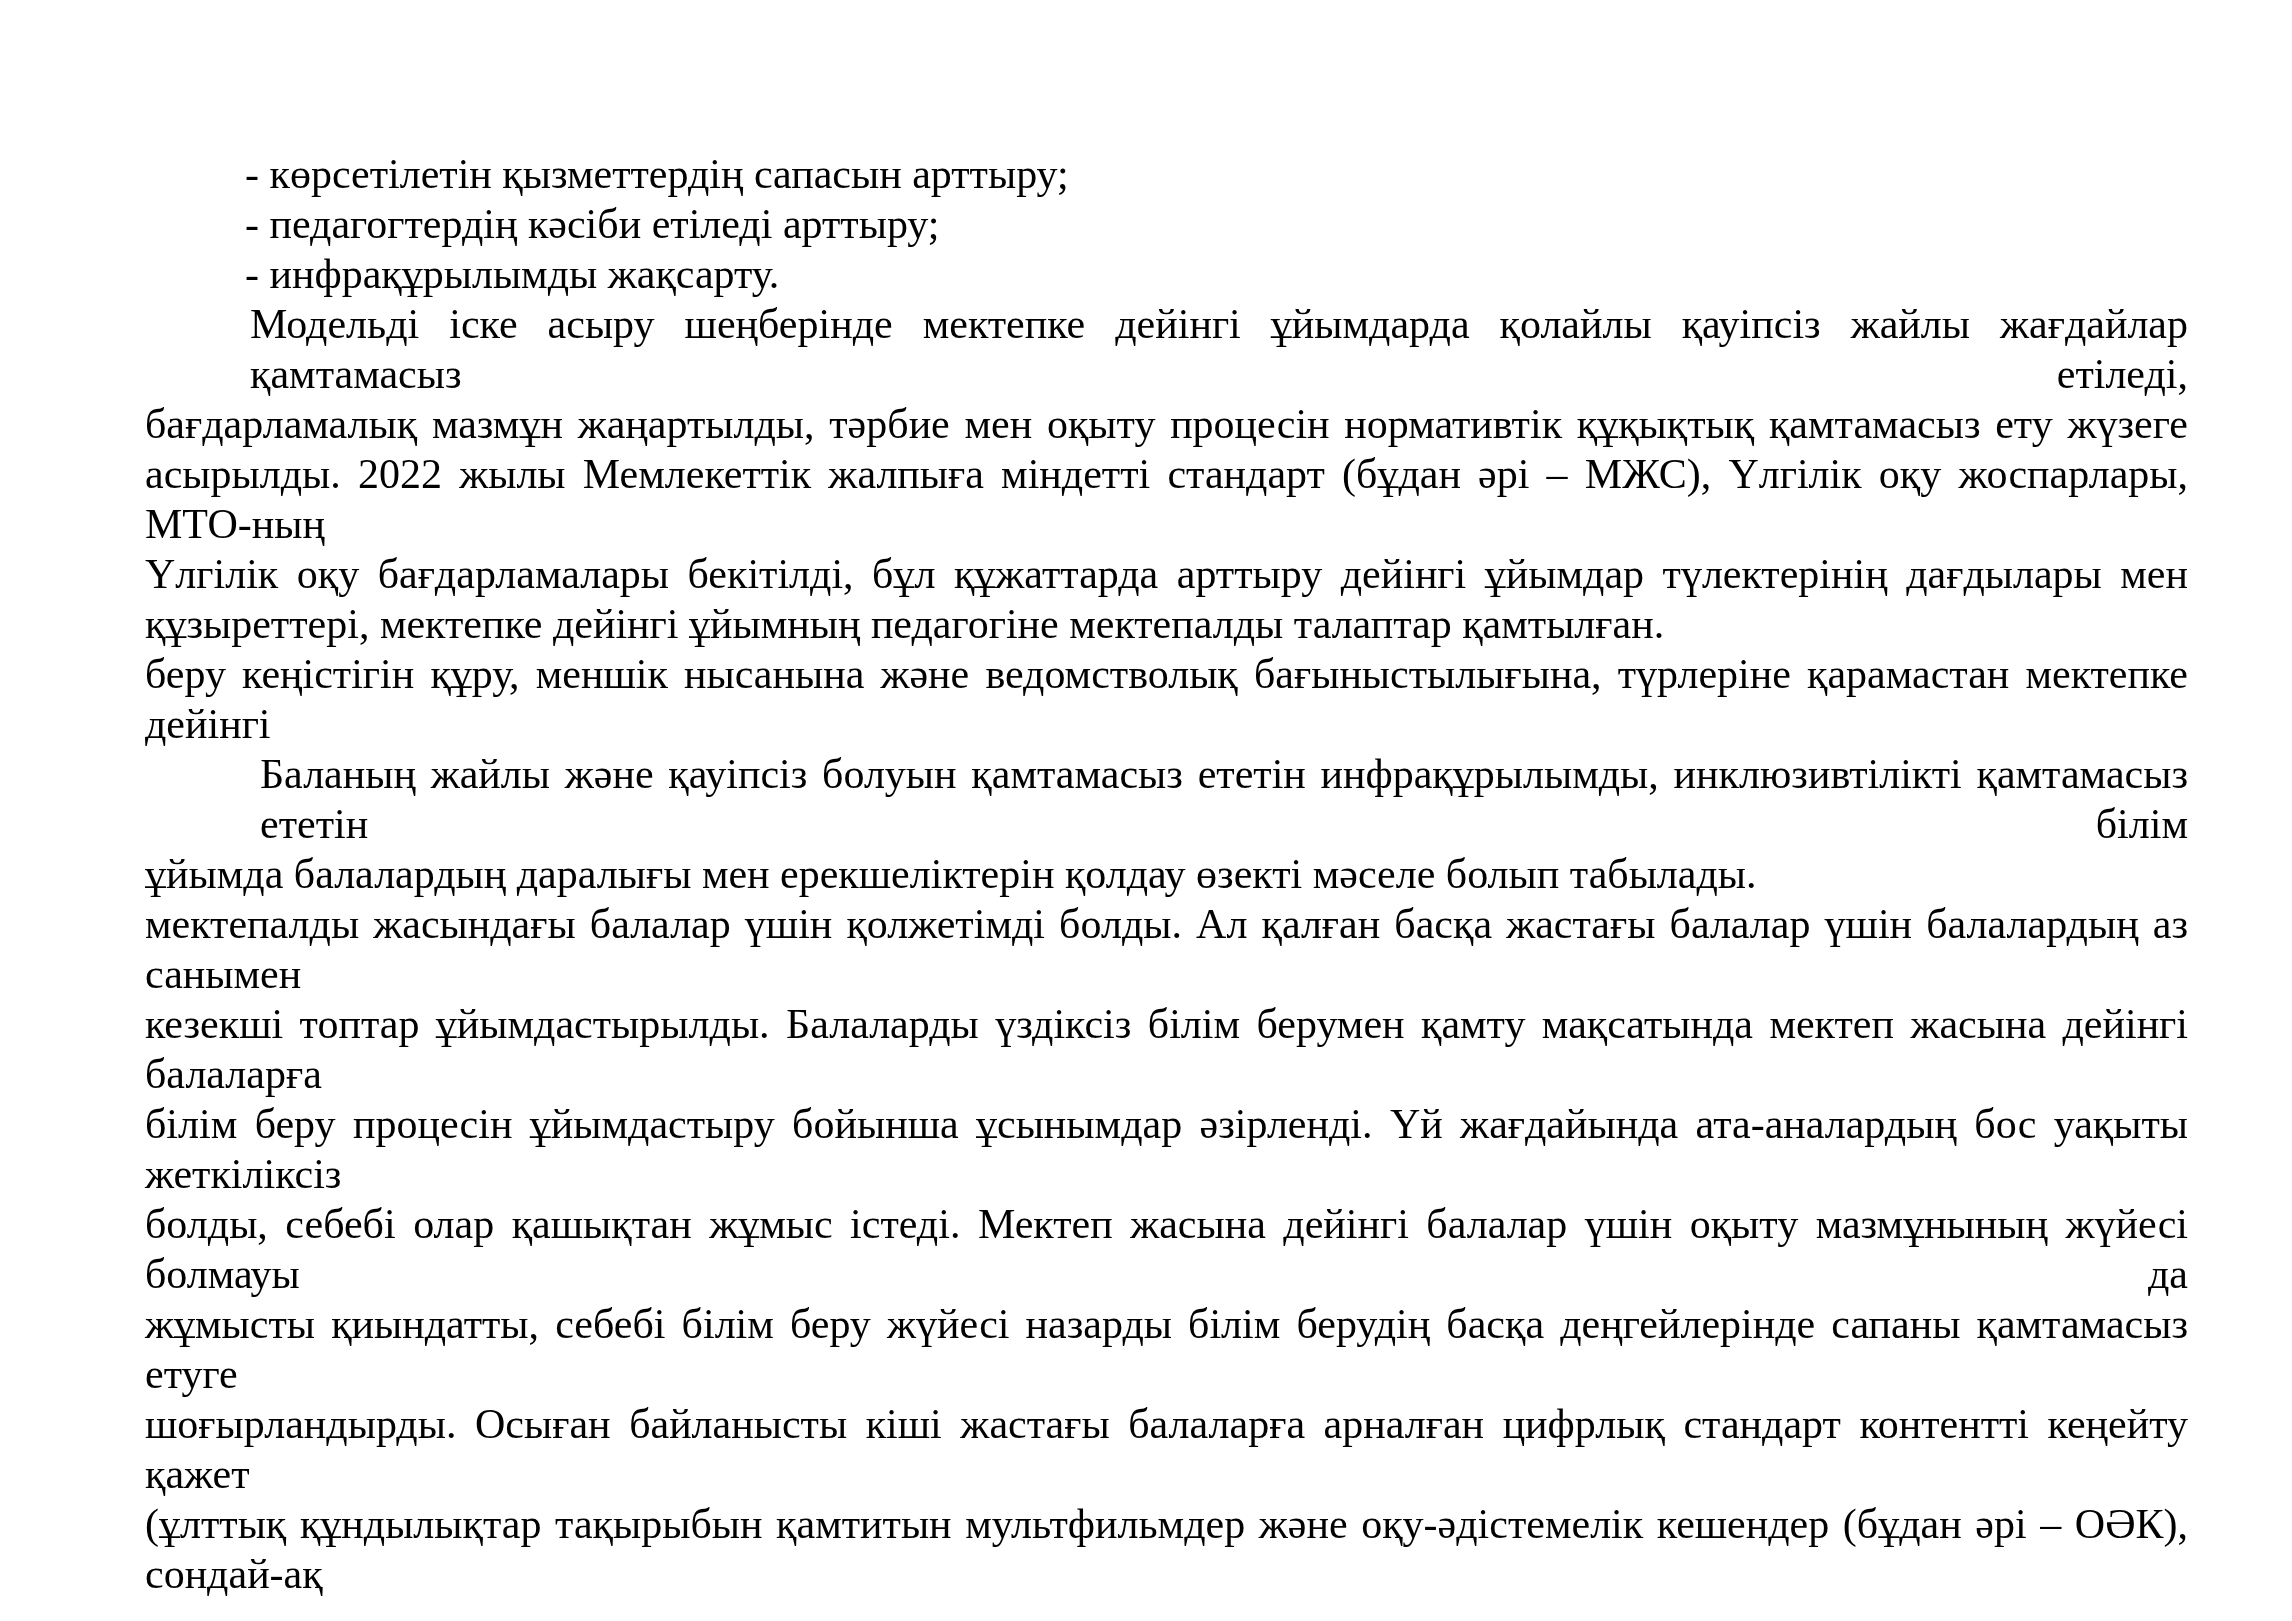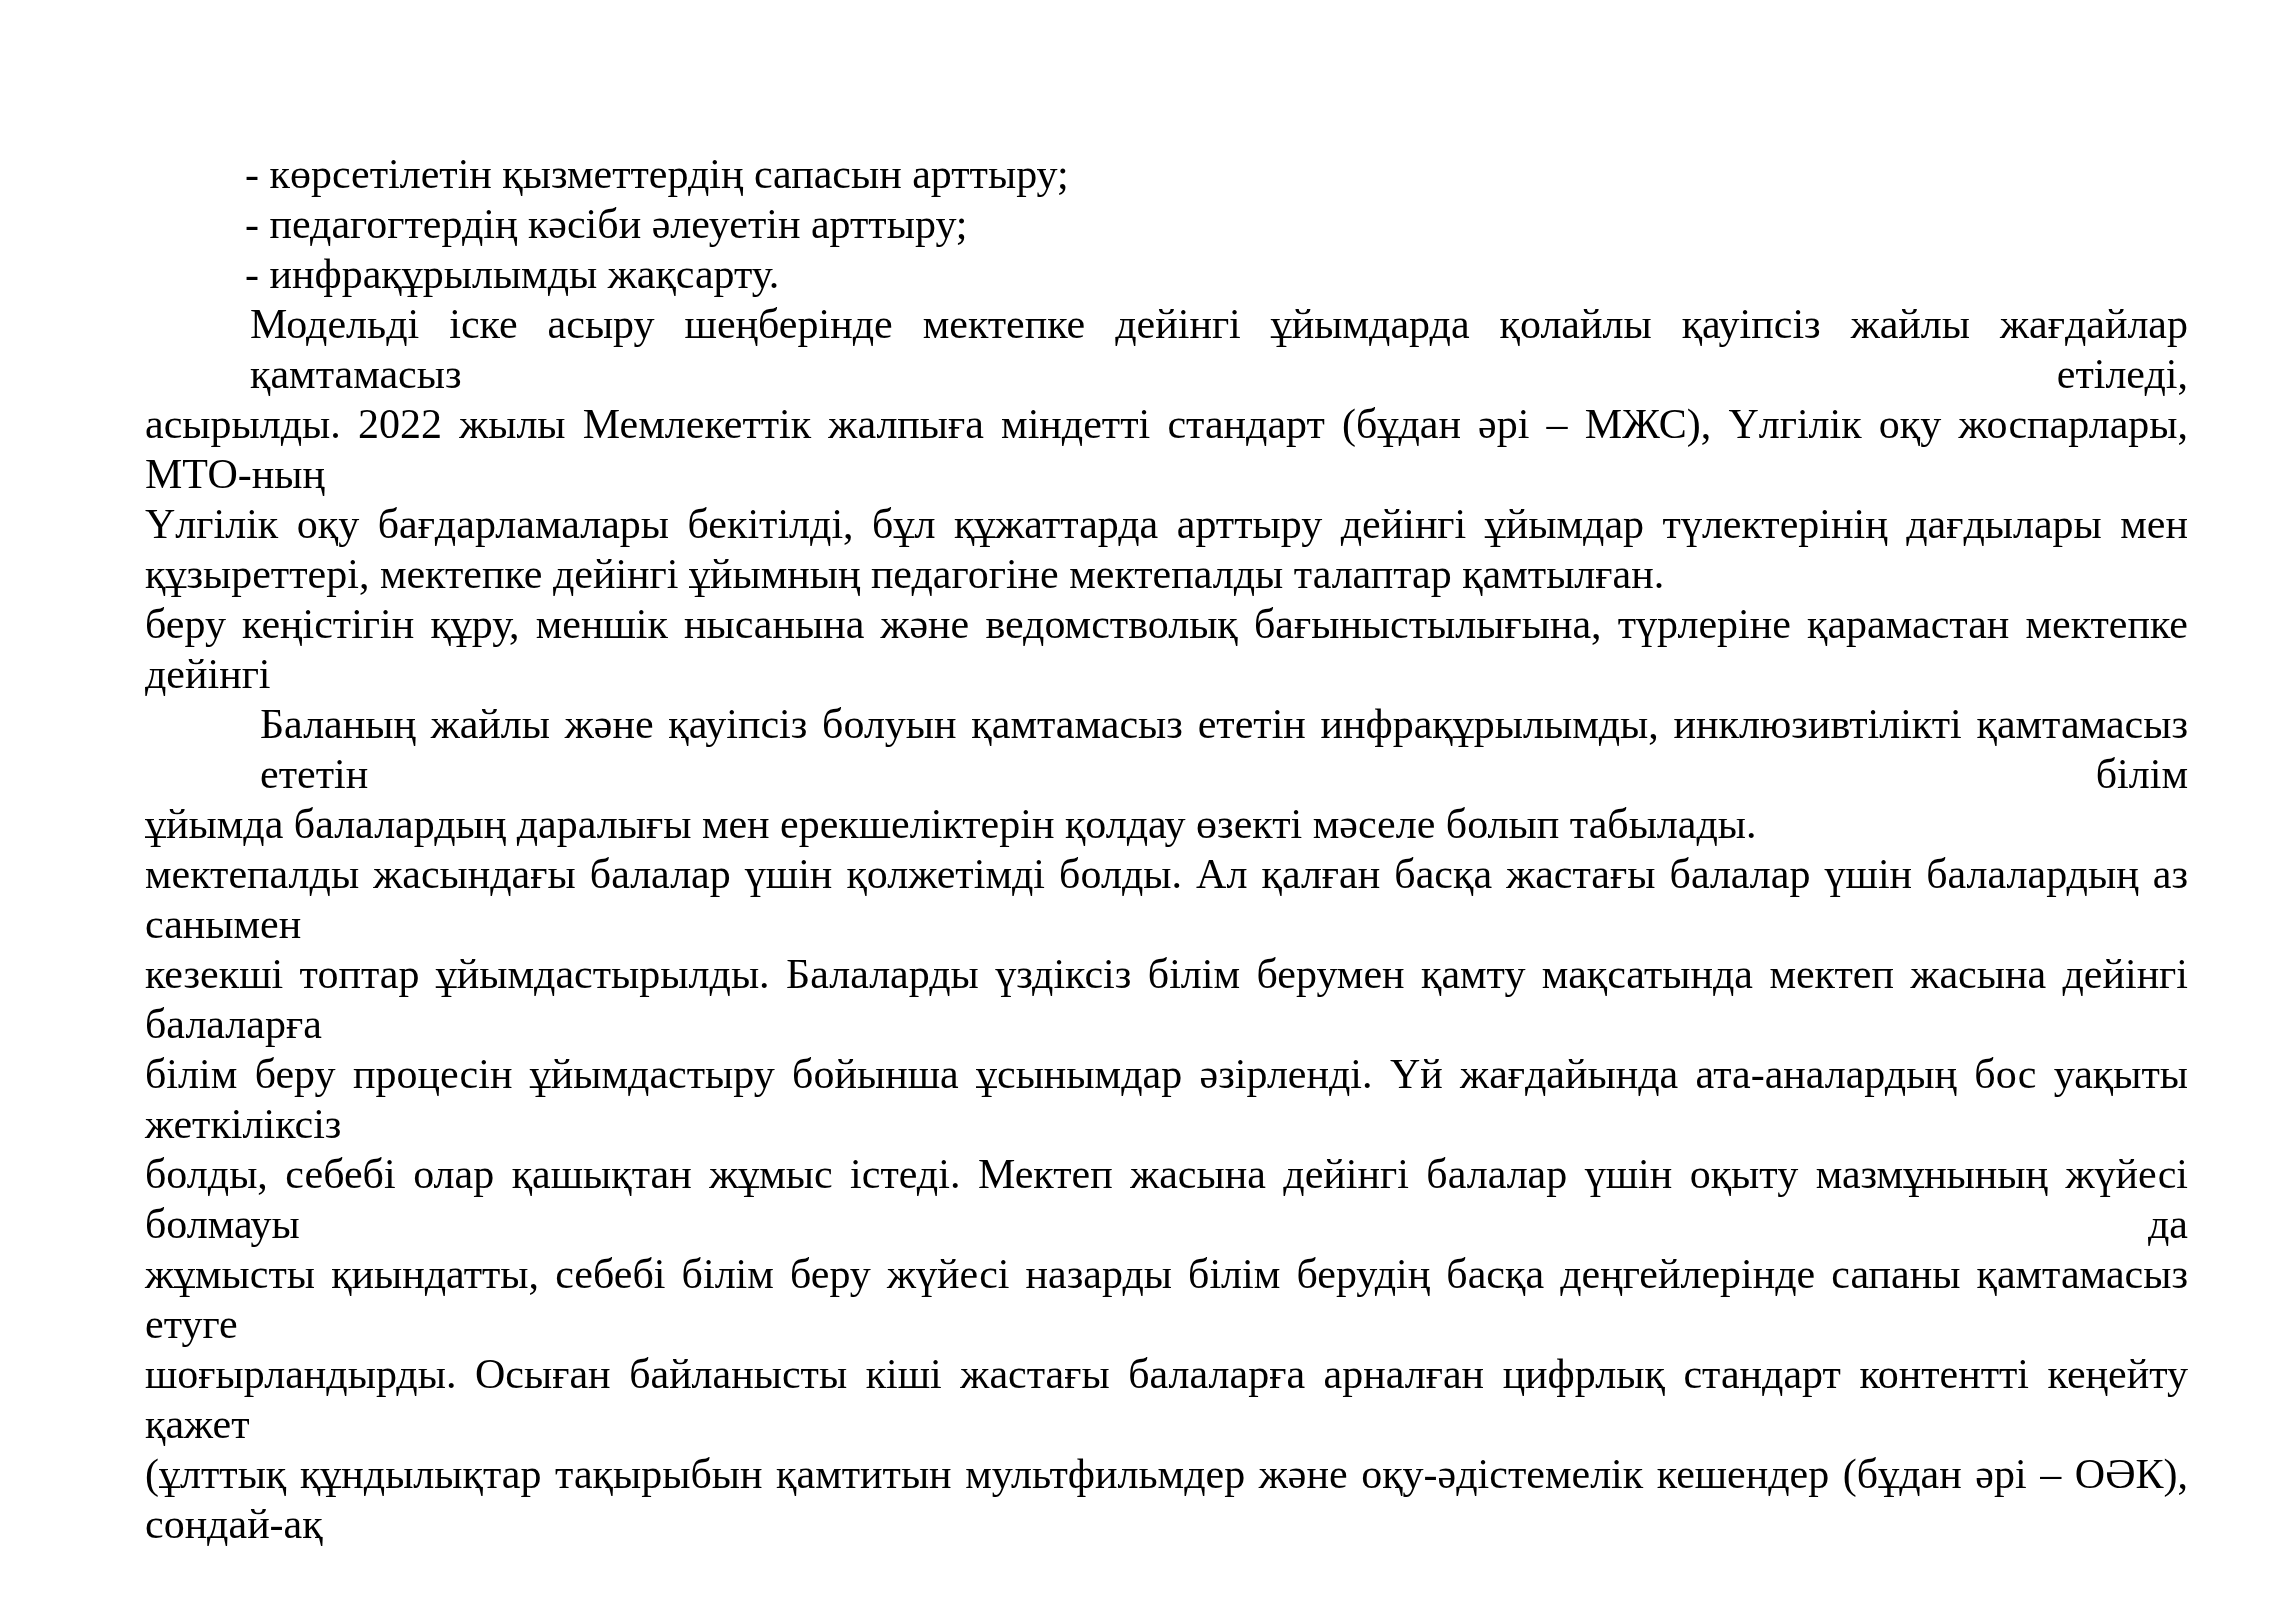--- a/index.html
+++ b/index.html
@@ -37,24 +37,25 @@
   
   .line.ind-a { padding-left: 105px; }
   .line.ind-b { padding-left: 115px; }
   .line.ind-c { padding-left: 137px; }
 </style>
 </head>
 <body>
 
 <div class="page">
   <div class="line bullet">- көрсетілетін қызметтердің сапасын арттыру;</div>
-  <div class="line bullet">- педагогтердің кәсіби әлеуетін арттыру;</div>
+  <div class="line bullet">- педагогтердің кәсіби етіледі арттыру;</div>
   <div class="line bullet">- инфрақұрылымды жақсарту.</div>
 
   <div class="line j ind-a">Модельді іске асыру шеңберінде мектепке дейінгі ұйымдарда қолайлы қауіпсіз жайлы жағдайлар қамтамасыз етіледі,</div>
+  <div class="line j">бағдарламалық мазмұн жаңартылды, тәрбие мен оқыту процесін нормативтік құқықтық қамтамасыз ету жүзеге</div>
   <div class="line j">асырылды. 2022 жылы Мемлекеттік жалпыға міндетті стандарт (бұдан әрі – МЖС), Үлгілік оқу жоспарлары, МТО-ның</div>
   <div class="line j">Үлгілік оқу бағдарламалары бекітілді, бұл құжаттарда арттыру дейінгі ұйымдар түлектерінің дағдылары мен</div>
   <div class="line">құзыреттері, мектепке дейінгі ұйымның педагогіне мектепалды талаптар қамтылған.</div>
 
   <div class="line j">беру кеңістігін құру, меншік нысанына және ведомстволық бағыныстылығына, түрлеріне қарамастан мектепке дейінгі</div>
   <div class="line j ind-b">Баланың жайлы және қауіпсіз болуын қамтамасыз ететін инфрақұрылымды, инклюзивтілікті қамтамасыз ететін білім</div>
   <div class="line">ұйымда балалардың даралығы мен ерекшеліктерін қолдау өзекті мәселе болып табылады.</div>
 
   <div class="line j">мектепалды жасындағы балалар үшін қолжетімді болды. Ал қалған басқа жастағы балалар үшін балалардың аз санымен</div>
   <div class="line j">кезекші топтар ұйымдастырылды. Балаларды үздіксіз білім берумен қамту мақсатында мектеп жасына дейінгі балаларға</div>

